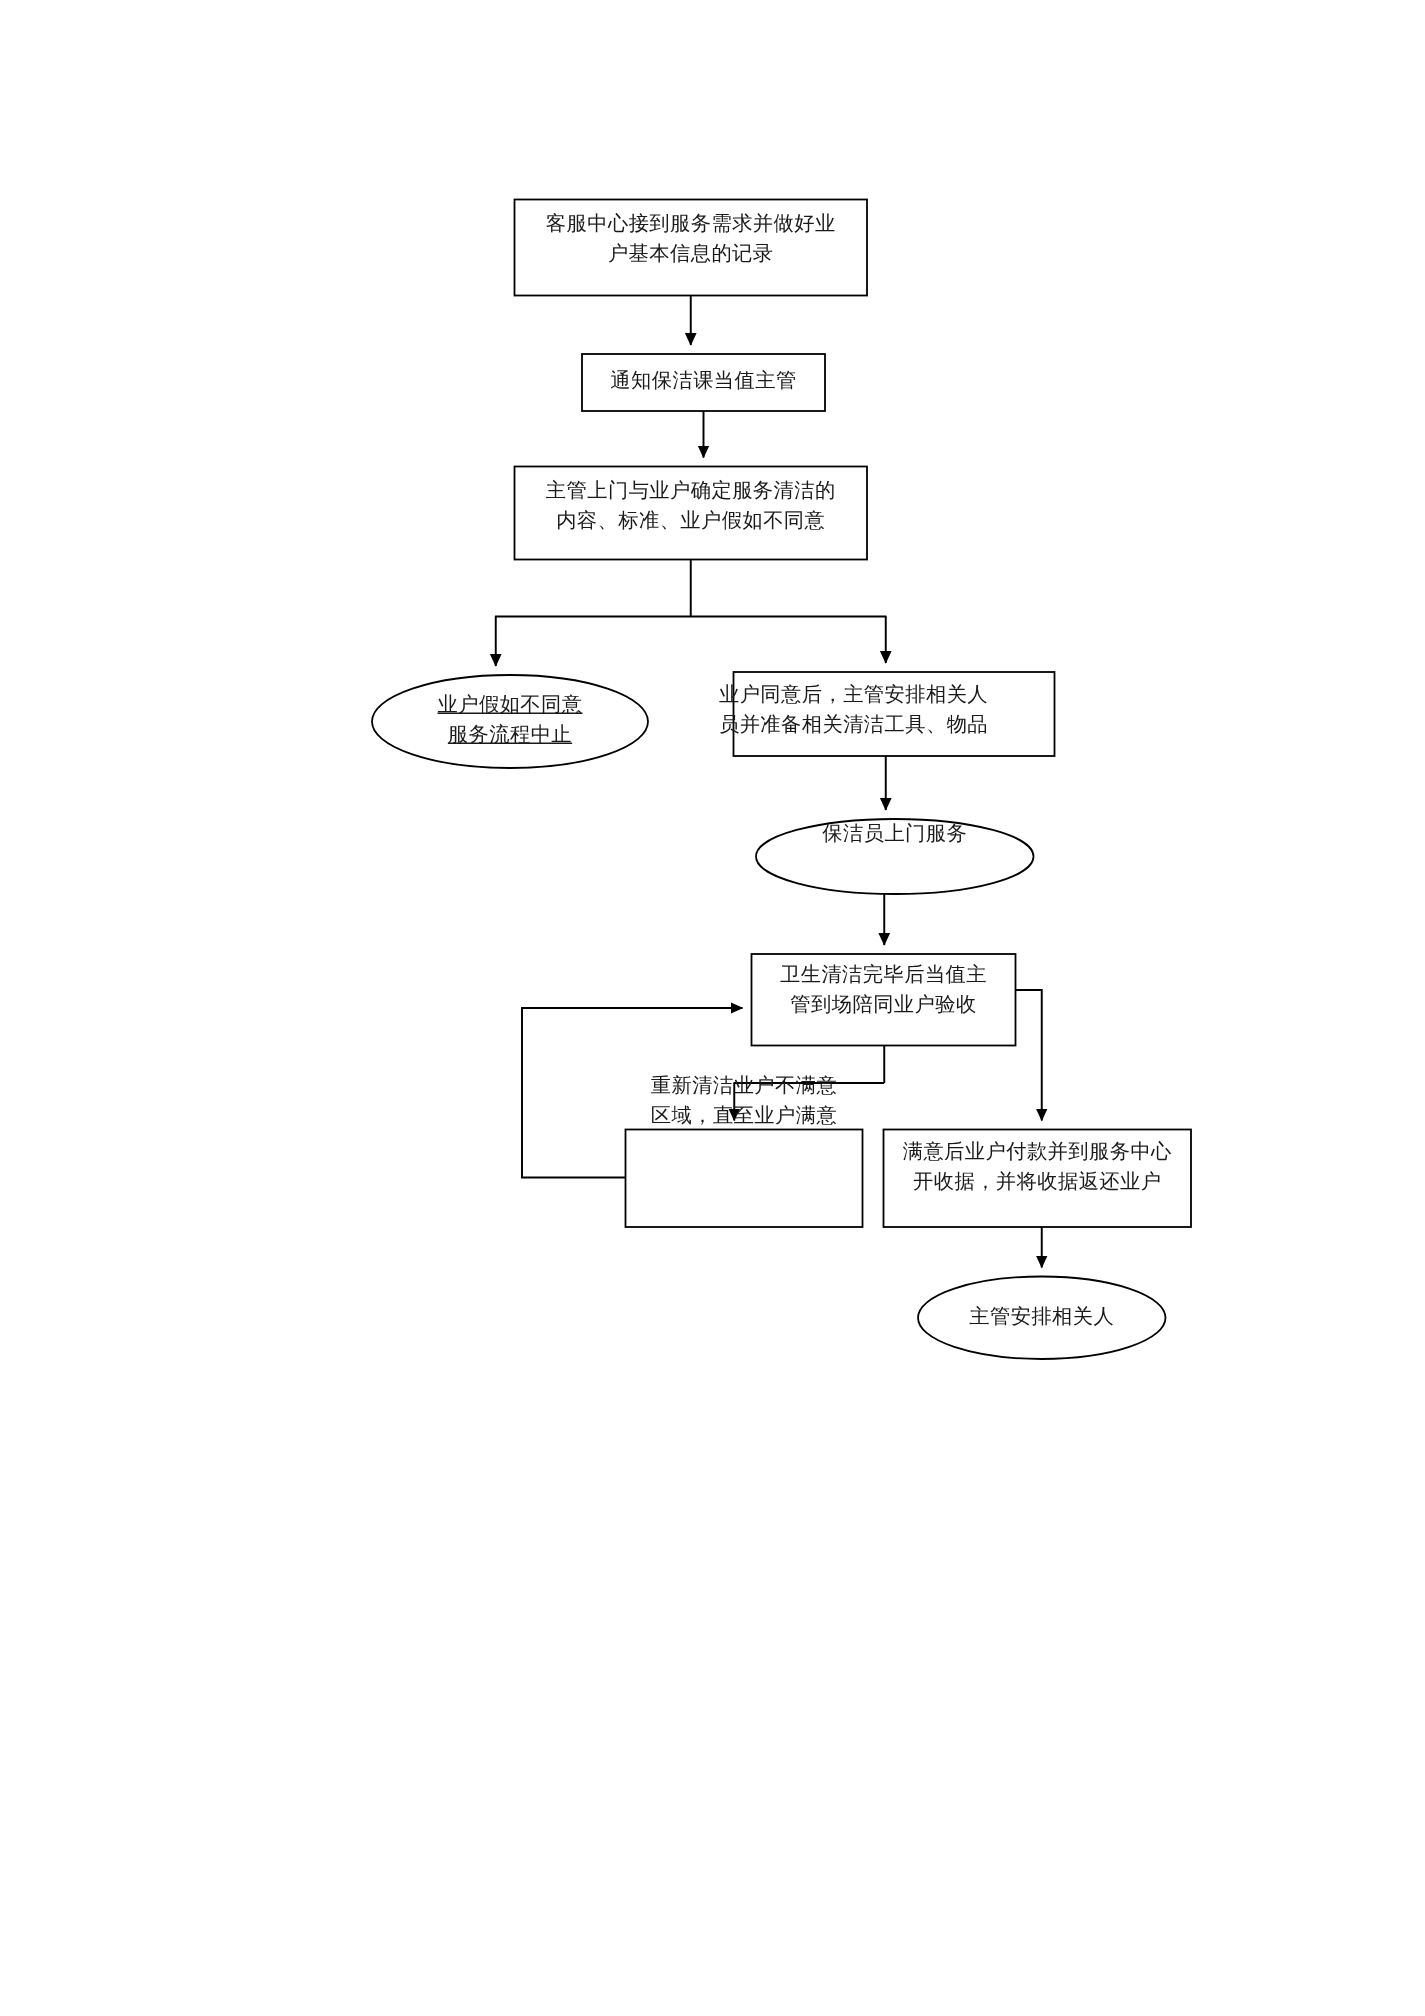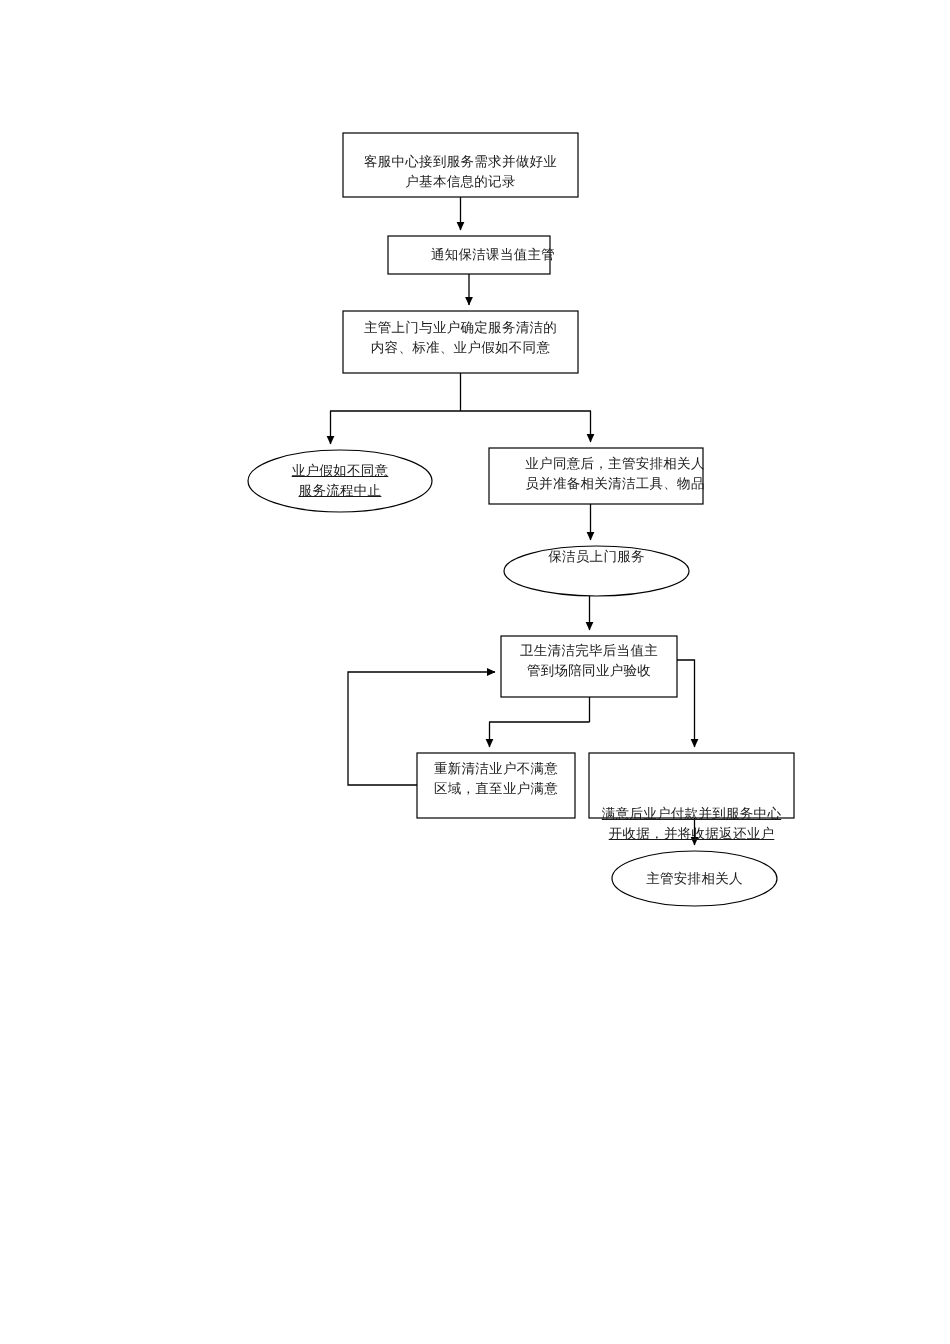--- a/index.html
+++ b/index.html
@@ -91,40 +91,40 @@
       <path d="M489.5,722 L489.5,747" marker-end="url(#arrowhead)"></path>
 
       <path d="M677,660 L694.5,660 L694.5,747" marker-end="url(#arrowhead)"></path>
 
       <path d="M417,785 L348,785 L348,672 L495,672" marker-end="url(#arrowhead)"></path>
 
       <path d="M694.5,818 L694.5,845" marker-end="url(#arrowhead)"></path>
     </g>
   </svg>
 
-  <div class="node-label box-text" style="left:343px; top:152px; width:235px; height:64px;">客服中心接到服务需求并做好业
+  <div class="node-label box-text" style="left:343px; top:140px; width:235px; height:64px;">客服中心接到服务需求并做好业
 户基本信息的记录</div>
 
-  <div class="node-label" style="left:388px; top:236px; width:162px; height:38px;padding-left:24px;">通知保洁课当值主管</div>
+  <div class="node-label" style="left:388px; top:236px; width:162px; height:38px;">通知保洁课当值主管</div>
 
   <div class="node-label box-text" style="left:343px; top:318px; width:235px; height:62px;">主管上门与业户确定服务清洁的
 内容、标准、业户假如不同意</div>
 
   <div class="node-label" style="left:248px; top:450px; width:184px; height:62px;text-decoration:underline;">业户假如不同意
 服务流程中止</div>
 
-  <div class="node-label box-text" style="left:508px; top:454px; width:214px; height:56px;">业户同意后，主管安排相关人
+  <div class="node-label box-text" style="left:462px; top:454px; width:214px; height:56px;">业户同意后，主管安排相关人
 员并准备相关清洁工具、物品</div>
 
   <div class="node-label" style="left:504px; top:532px; width:185px; height:50px;">保洁员上门服务</div>
 
   <div class="node-label box-text" style="left:501px; top:641px; width:176px; height:61px;">卫生清洁完毕后当值主
 管到场陪同业户验收</div>
 
-  <div class="node-label box-text" style="left:417px; top:759px; width:158px; height:65px;">重新清洁业户不满意
+  <div class="node-label box-text" style="left:417px; top:715px; width:158px; height:65px;">重新清洁业户不满意
 区域，直至业户满意</div>
 
-  <div class="node-label box-text" style="left:589px; top:804px; width:205px; height:65px;text-decoration:underline;">满意后业户付款并到服务中心
+  <div class="node-label box-text" style="left:589px; top:759px; width:205px; height:65px;">满意后业户付款并到服务中心
 开收据，并将收据返还业户</div>
 
   <div class="node-label" style="left:612px; top:851px; width:165px; height:55px;">主管安排相关人</div>
 
 </div>
 
 </body></html>

